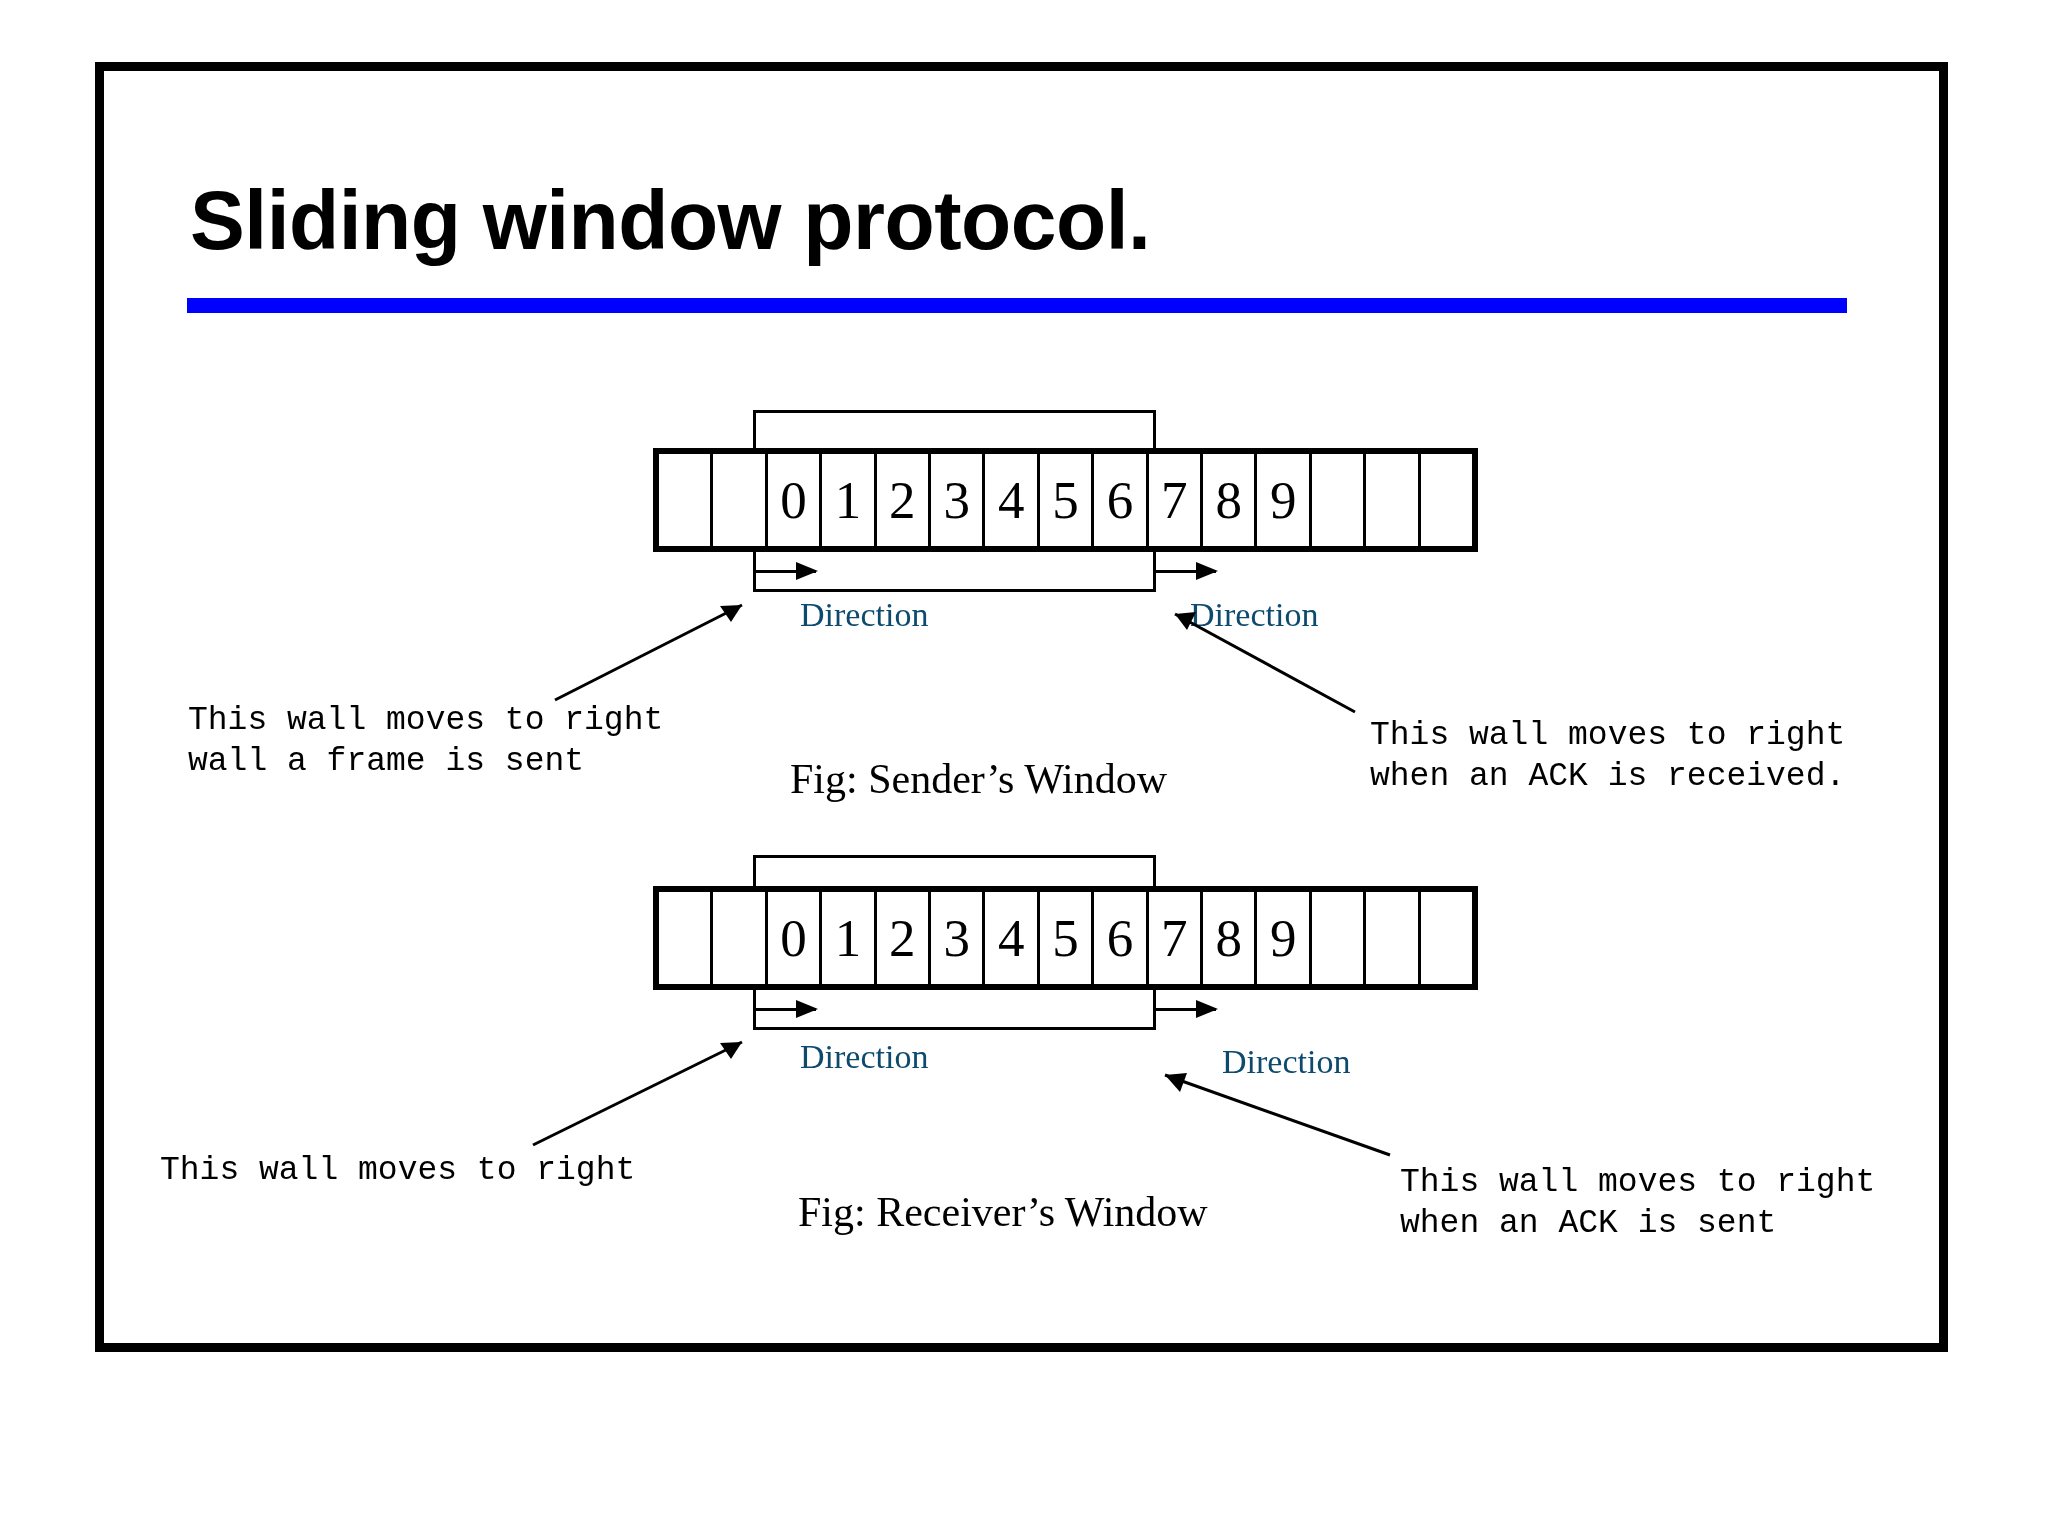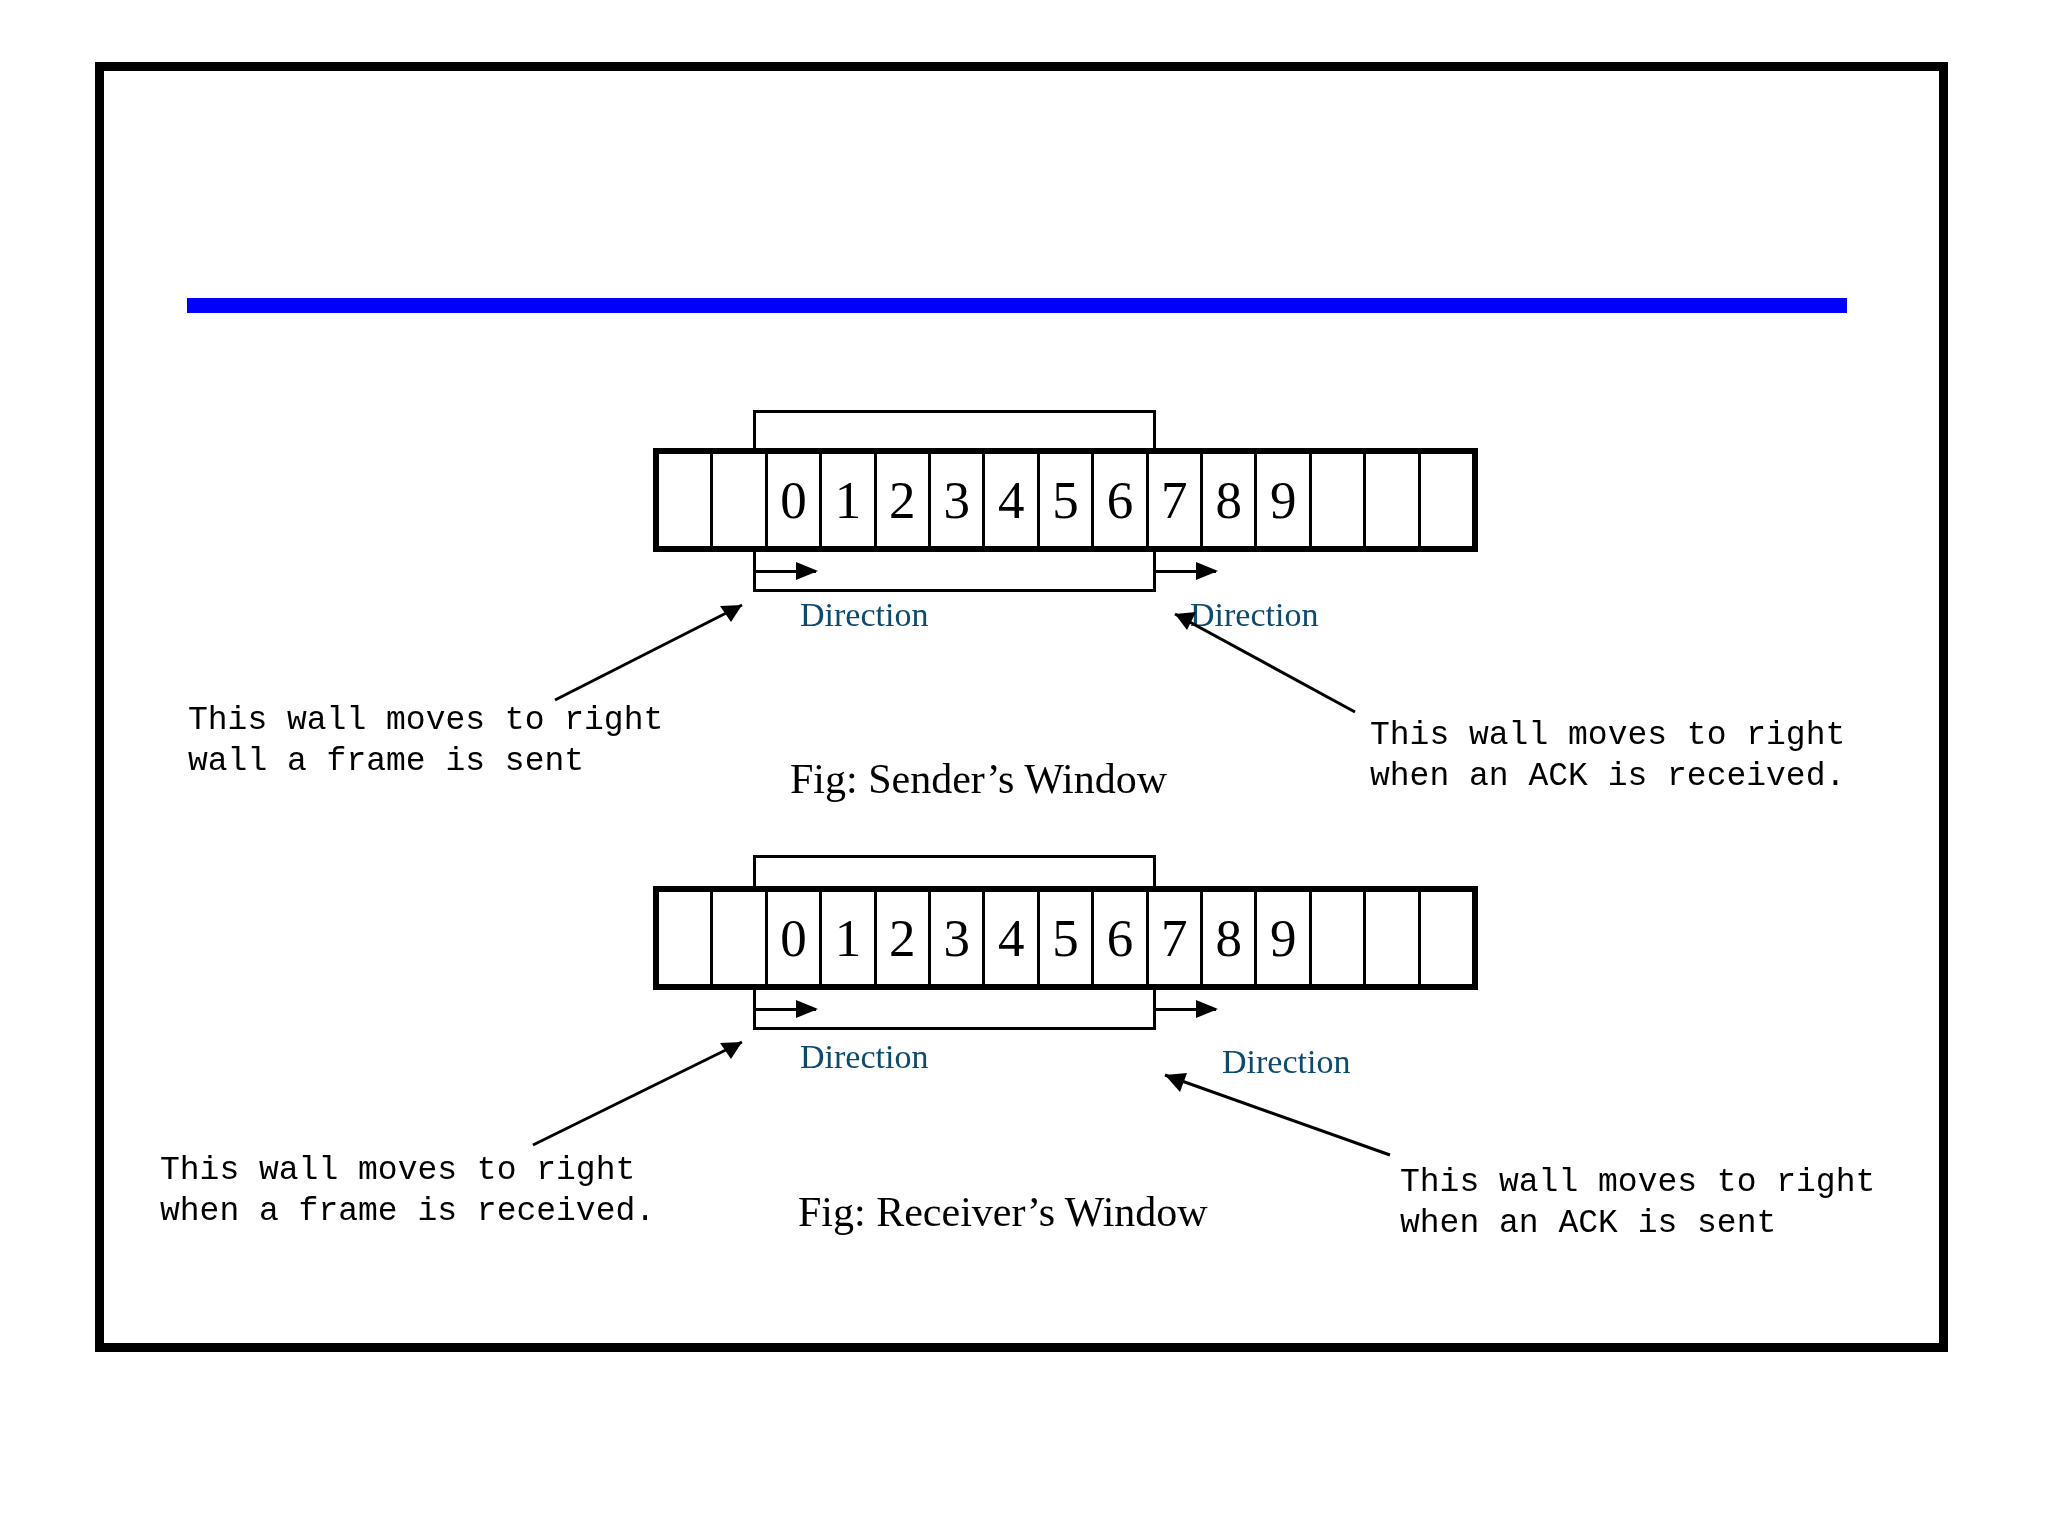--- a/index.html
+++ b/index.html
@@ -156,20 +156,23 @@
   }
   .leader svg { display: block; overflow: visible; }
 </style>
 </head>
 <body>
 
 <div id="page">
 
   <div id="slide-frame"></div>
 
+  <div id="title-block">
+    <div id="slide-title">Sliding window protocol.</div>
+  </div>
   <div id="title-rule"></div>
 
   <div class="diagram">
 
     <div class="bracket-top" style="left:753px; top:410px; width:403px; height:38px;"></div>
 
     <div class="strip" style="top:448px;">
       <div class="cell"></div>
       <div class="cell"></div>
       <div class="cell">0</div>
@@ -261,21 +264,20 @@
 
     <div class="leader" style="left:0; top:0;">
       <svg width="2048" height="1536" viewBox="0 0 2048 1536">
         <line x1="1390" y1="1155" x2="1165" y2="1075" stroke="#000000" stroke-width="3"></line>
         <polygon points="1165,1075 1187,1073 1180,1092" fill="#000000"></polygon>
       </svg>
     </div>
 
     <div class="note" style="left:160px; top:1150px;">
       <div>This wall moves to right</div>
-      <div>when a frame is received.</div>
     </div>
 
     <div class="note" style="left:1400px; top:1162px;">
       <div>This wall moves to right</div>
       <div>when an ACK is sent</div>
     </div>
 
     <div class="fig-caption" style="left:798px; top:1188px;">Fig: Receiver’s Window</div>
   </div>
 

